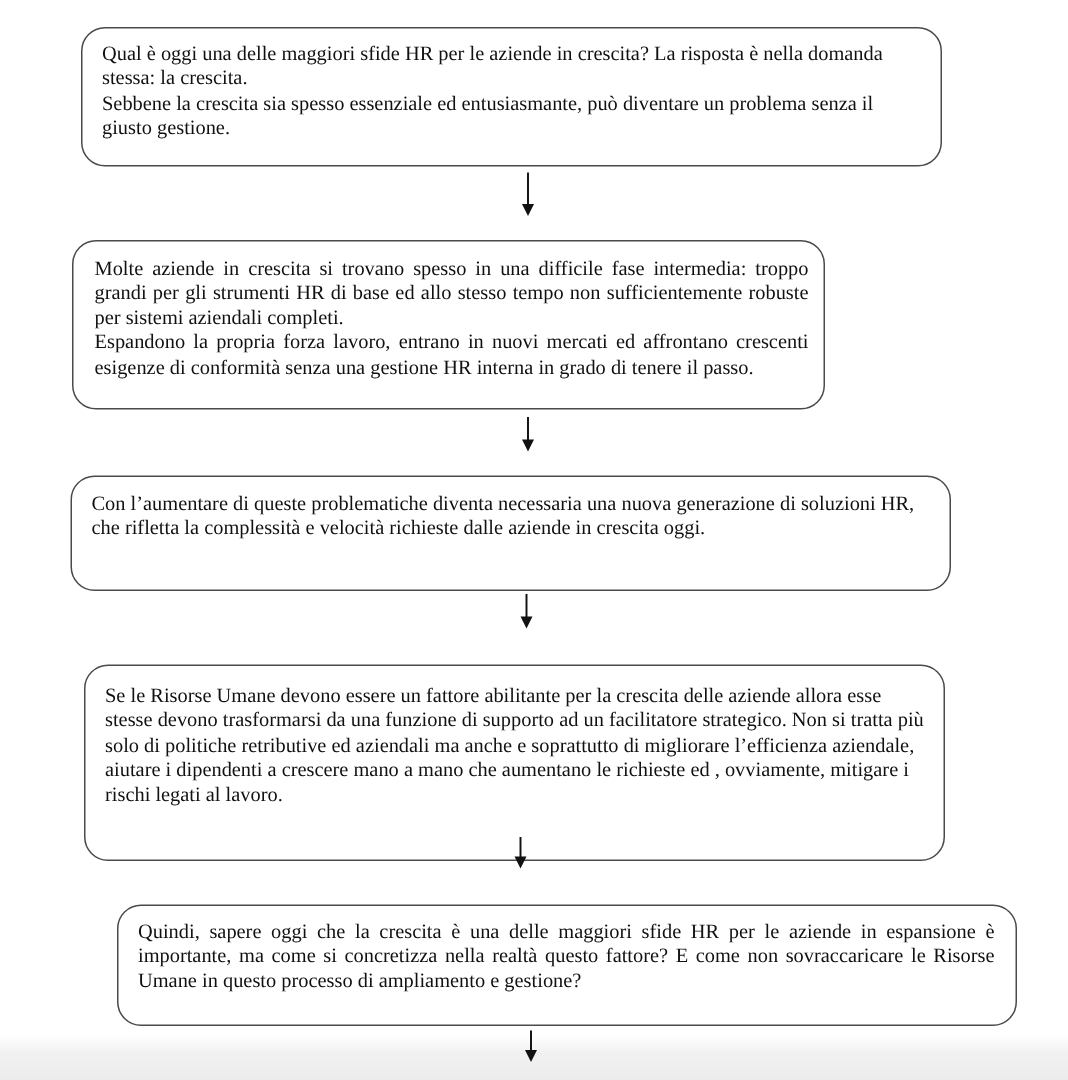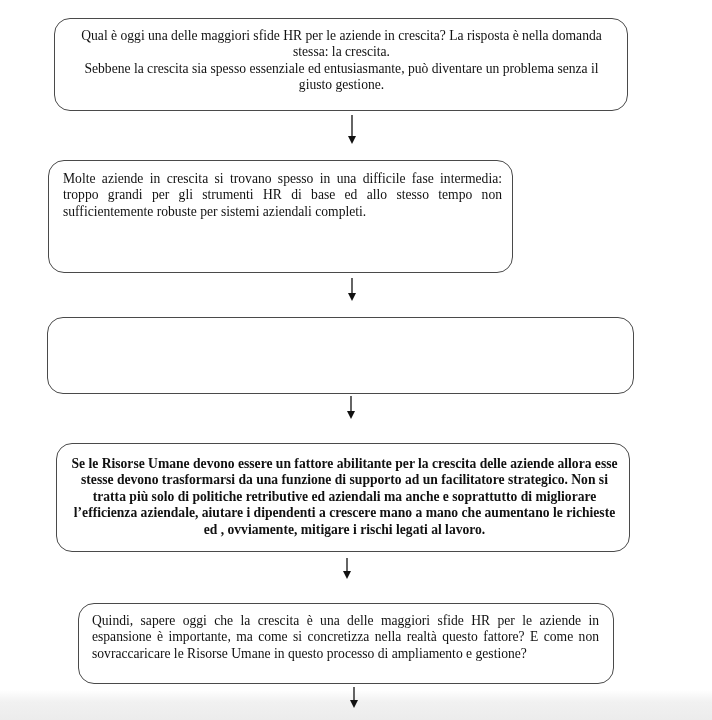--- a/index.html
+++ b/index.html
@@ -10,56 +10,58 @@
     color: #111;
   }
   .bottom-fade {
     position: absolute; left: 0; right: 0; top: 690px; height: 30px;
     background: linear-gradient(to bottom, #ffffff 0%, #f1f1f1 40%, #ececec 100%);
   }
   .box {
     position: absolute; box-sizing: border-box;
     border: 1.3px solid #4a4a4a; border-radius: 16px;
     background: #fff;
-    font-size: 13.6px; line-height: 16.4px; text-align: center;
+    font-size: 13.6px; line-height: 16.4px;
   }
   .box p { margin: 0; }
   .justify { text-align: justify; text-align-last: left; }
   #box1 { left: 54px; top: 18px; width: 574px; height: 93px; padding: 9px 12px 0 13px; }
-  #box2 { left: 48px; top: 160px; width: 465px; height: 113px; padding: 10px 10px 0 14px; }
+  #box2 { left: 48px; top: 160px; width: 502px; height: 113px; padding: 10px 10px 0 14px; }
   #box3 { left: 47px; top: 317px; width: 587px; height: 77px; padding: 10px 10px 0 13px; }
-  #box4 { left: 56px; top: 443px; width: 574px; height: 109px; padding: 12px 10px 0 13px; font-weight: bold; }
-  #box5 { left: 78px; top: 603px; width: 536px; height: 81px; padding: 9px 14px 0 13px; }
+  #box4 { left: 56px; top: 443px; width: 574px; height: 131px; padding: 12px 10px 0 13px; }
+  #box5 { left: 78px; top: 603px; width: 600px; height: 81px; padding: 9px 14px 0 13px; }
   .arrow { position: absolute; }
 </style>
 </head>
 <body>
 
 <div class="bottom-fade"></div>
 
 <div class="box" id="box1">
   <p>Qual è oggi una delle maggiori sfide HR per le aziende in crescita? La risposta è nella domanda stessa: la crescita.</p>
   <p>Sebbene la crescita sia spesso essenziale ed entusiasmante, può diventare un problema senza il giusto gestione.</p>
 </div>
 
 <svg class="arrow" style="left:346px; top:114px;" width="12" height="32">
   <line x1="6" y1="1" x2="6" y2="23" stroke="#111" stroke-width="1.3"></line>
   <polygon points="2,22 10,22 6,30" fill="#111"></polygon>
 </svg>
 
 <div class="box justify" id="box2">
   <p>Molte aziende in crescita si trovano spesso in una difficile fase intermedia: troppo grandi per gli strumenti HR di base ed allo stesso tempo non sufficientemente robuste per sistemi aziendali completi.</p>
+  <p>Espandono la propria forza lavoro, entrano in nuovi mercati ed affrontano crescenti esigenze di conformità senza una gestione HR  interna in grado di tenere il passo.</p>
 </div>
 
 <svg class="arrow" style="left:346px; top:277px;" width="12" height="26">
   <line x1="6" y1="1" x2="6" y2="17" stroke="#111" stroke-width="1.3"></line>
   <polygon points="2,16 10,16 6,24" fill="#111"></polygon>
 </svg>
 
 <div class="box" id="box3">
+  <p>Con l’aumentare di queste problematiche diventa necessaria una nuova generazione di soluzioni HR, che rifletta la complessità e velocità richieste dalle aziende in crescita oggi.</p>
 </div>
 
 <svg class="arrow" style="left:345px; top:395px;" width="12" height="26">
   <line x1="6" y1="1" x2="6" y2="17" stroke="#111" stroke-width="1.3"></line>
   <polygon points="2,16 10,16 6,24" fill="#111"></polygon>
 </svg>
 
 <div class="box" id="box4">
   <p>Se le Risorse Umane devono essere un fattore abilitante per la crescita delle aziende allora esse stesse devono trasformarsi da una funzione di supporto ad un facilitatore strategico. Non si tratta più solo di politiche retributive ed aziendali ma anche e soprattutto di migliorare l’efficienza aziendale, aiutare i dipendenti a crescere mano a mano che aumentano le richieste ed , ovviamente, mitigare i rischi legati al lavoro.</p>
 </div>

